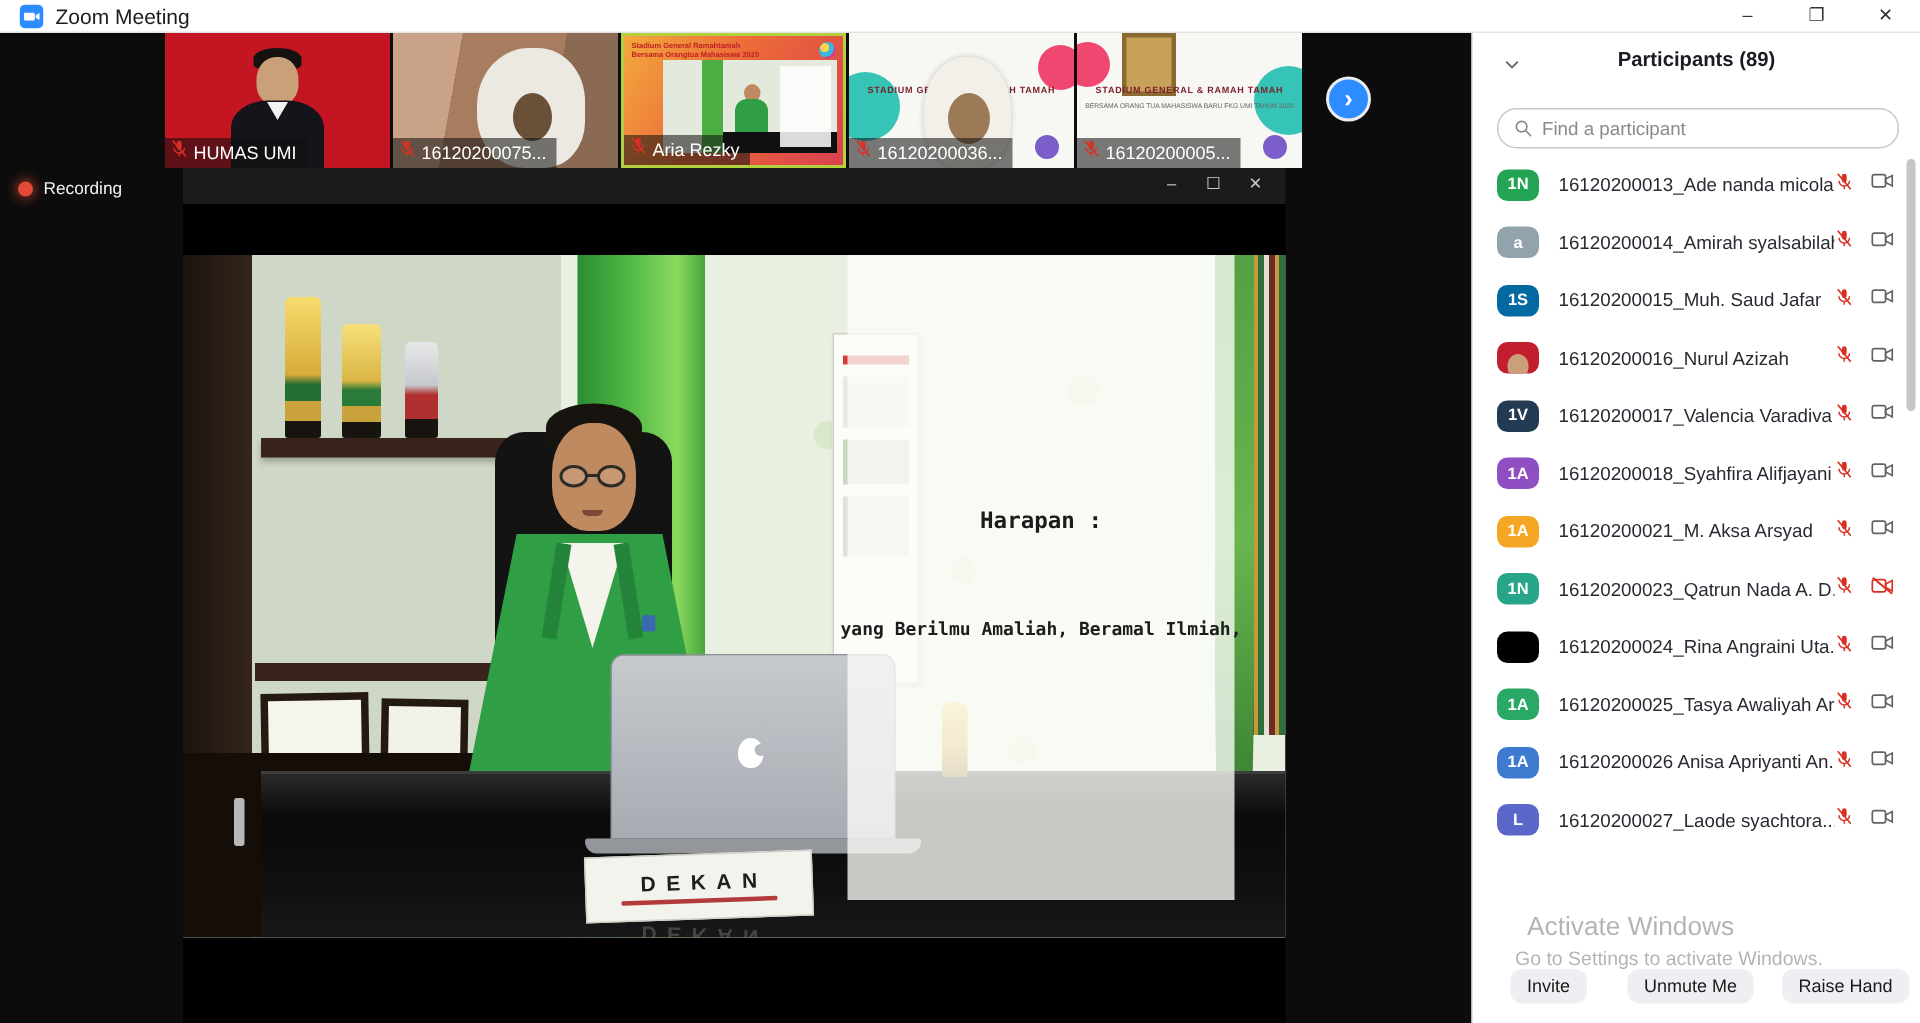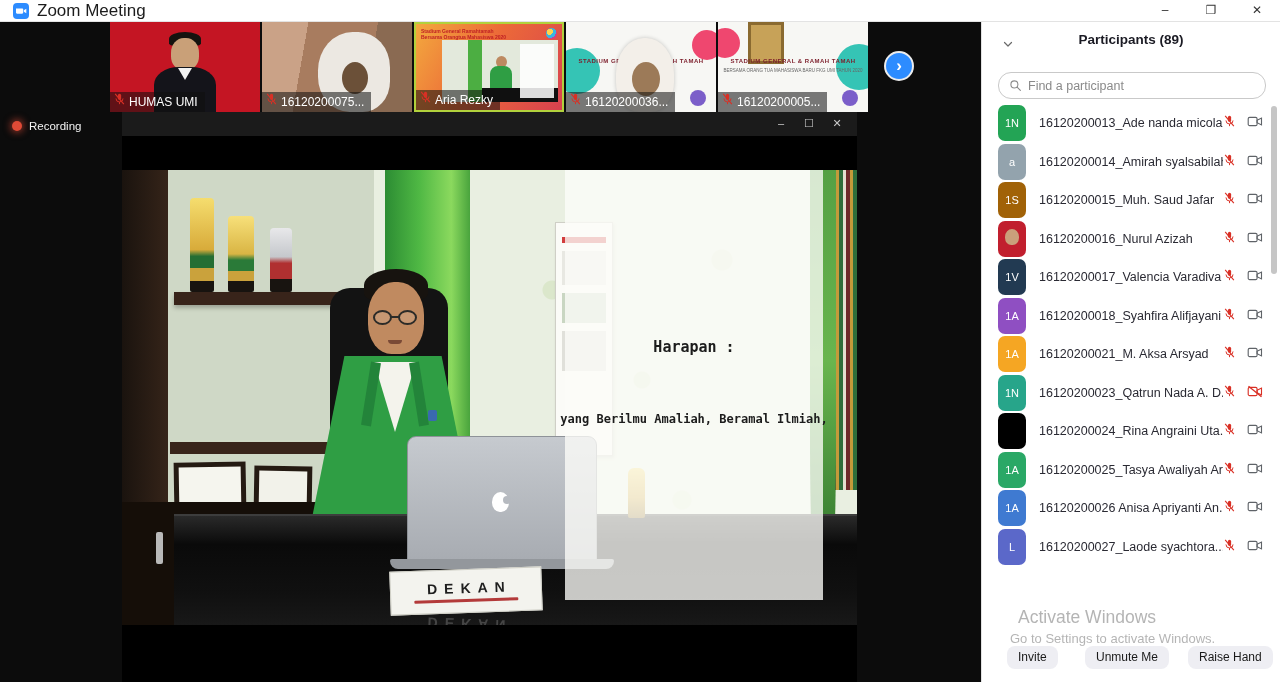--- a/index.html
+++ b/index.html
@@ -2,21 +2,21 @@
 <html><head>
 <meta charset="utf-8">
 <style>
   * { box-sizing: border-box; margin: 0; padding: 0; }
   html,body { width:1280px; height:682px; overflow:hidden; }
   body { position:relative; background:#0c0c0c; font-family:"Liberation Sans", sans-serif; }
 
   
   .titlebar { position:absolute; left:0; top:0; width:1280px; height:22px; background:#ffffff; border-bottom:1px solid #e3e3e3; z-index:50; }
   .app-icon { position:absolute; left:13px; top:3px; width:16px; height:16px; }
-  .app-title { position:absolute; left:37px; top:0; height:22px; line-height:22px; font-size:17px; color:#1c1c1c; }
+  .app-title { position:absolute; left:37px; top:0; height:22px; line-height:22px; font-size:14px; color:#1c1c1c; }
   .win-controls { position:absolute; right:0; top:0; height:22px; display:flex; }
   .wc { width:46px; height:22px; line-height:20px; text-align:center; font-size:12px; color:#333; cursor:default; }
 
   
   .stage { position:absolute; left:0; top:22px; width:981px; height:660px; background:#0c0c0c; }
 
   
   .thumb { position:absolute; top:22px; width:150px; height:90px; background:#222; overflow:hidden; z-index:5; }
   .thumb.active { border:2px solid #b2d13c;text-decoration:underline; }
   .thumb-label { position:absolute; left:0; bottom:0; height:20px; max-width:100%; background:rgba(15,15,15,0.55); color:#fff; font-size:12px; line-height:20px; display:flex; align-items:center; padding:0 7px 0 3px; white-space:nowrap; z-index:3; }
@@ -122,21 +122,21 @@
   
   .panel { position:absolute; left:981px; top:22px; width:299px; height:660px; background:#ffffff; border-left:1px solid #e2e2e2; z-index:10; }
   .panel-chevron { position:absolute; left:20px; top:14px; cursor:pointer; }
   .panel-title { position:absolute; left:0; top:10px; width:100%; text-align:center; font-size:13.5px; font-weight:bold; color:#1b1b24; }
   .search-wrap { position:absolute; left:16px; top:50px; width:268px; height:27px; border:1px solid #c9c9c9; border-radius:13px; display:flex; align-items:center; padding:0 8px 0 10px; background:#fff; }
   .search-wrap svg { flex-shrink:0; margin-right:6px; }
   .search-input { border:none; outline:none; flex:1; font-size:12.5px; color:#333; font-family:"Liberation Sans", sans-serif; background:transparent; }
   .search-input::placeholder { color:#8a8a8a; }
   .plist { position:absolute; left:0; top:82px; width:299px; height:560px; overflow:hidden; }
   .prow { height:38.5px; display:flex; align-items:center; padding:0 18px 0 16px; cursor:pointer; }
-  .avatar { position:relative; width:28px; height:36px; border-radius:7px; color:#fff; font-weight:normal; font-size:11px; display:flex; align-items:center; justify-content:center; flex-shrink:0; overflow:hidden; }
+  .avatar { position:relative; width:28px; height:21px; border-radius:7px; color:#fff; font-weight:bold; font-size:11px; display:flex; align-items:center; justify-content:center; flex-shrink:0; overflow:hidden; }
   .av-face { position:absolute; left:7px; top:8px; width:14px; height:16px; background:#caa07b; border-radius:50% 50% 45% 45%; }
   .pname { margin-left:13px; font-size:12.5px; color:#2a2a33; flex:1; white-space:nowrap; overflow:hidden; }
   .picons { display:flex; align-items:center; gap:11px; flex-shrink:0; }
   .pscrollbar { position:absolute; right:3px; top:84px; width:6px; height:168px; background:#c6c6c6; border-radius:3px; cursor:pointer; }
   .watermark1 { position:absolute; left:36px; top:585px; font-size:17.5px; color:rgba(118,118,118,0.55); white-space:nowrap; pointer-events:none; }
   .watermark2 { position:absolute; left:28px; top:609px; font-size:13px; color:rgba(118,118,118,0.55); white-space:nowrap; pointer-events:none; }
   .pbtn { position:absolute; top:624px; height:23px; line-height:23px; padding:0 11px; background:#eeeef3; border:none; border-radius:8px; font-size:12px; color:#1a1a1a; font-family:"Liberation Sans", sans-serif; cursor:pointer; }
   .pbtn-invite { left:25px; }
   .pbtn-unmute { left:103px; }
   .pbtn-raise { left:206px; }
@@ -351,21 +351,21 @@
               <line x1="12" y1="17.5" x2="12" y2="21.5" stroke="#d93025" stroke-width="1.8"></line>
               <line x1="4" y1="2.5" x2="20" y2="21.5" stroke="#d93025" stroke-width="2.1"></line>
             </svg></span>
           <span><svg width="16" height="13" viewBox="0 0 26 22">
               <rect x="1.5" y="4" width="15" height="14" rx="2.5" fill="none" stroke="#5f6368" stroke-width="1.9"></rect>
               <path d="M16.5 9l7.5-3.8v11.6L16.5 13z" fill="none" stroke="#5f6368" stroke-width="1.9"></path>
             </svg></span>
         </span>
       </div>
       <div class="prow">
-        <span class="avatar" style="background: #a16207;">1S</span>
+        <span class="avatar" style="background: #0369a1;">1S</span>
         <span class="pname">16120200015_Muh. Saud Jafar</span>
         <span class="picons">
           <span><svg width="13" height="14" viewBox="0 0 24 24">
               <rect x="9" y="2.5" width="6" height="11" rx="3" fill="#d93025"></rect>
               <path d="M5.5 11a6.5 6.5 0 0 0 13 0" fill="none" stroke="#d93025" stroke-width="1.8"></path>
               <line x1="12" y1="17.5" x2="12" y2="21.5" stroke="#d93025" stroke-width="1.8"></line>
               <line x1="4" y1="2.5" x2="20" y2="21.5" stroke="#d93025" stroke-width="2.1"></line>
             </svg></span>
           <span><svg width="16" height="13" viewBox="0 0 26 22">
               <rect x="1.5" y="4" width="15" height="14" rx="2.5" fill="none" stroke="#5f6368" stroke-width="1.9"></rect>

